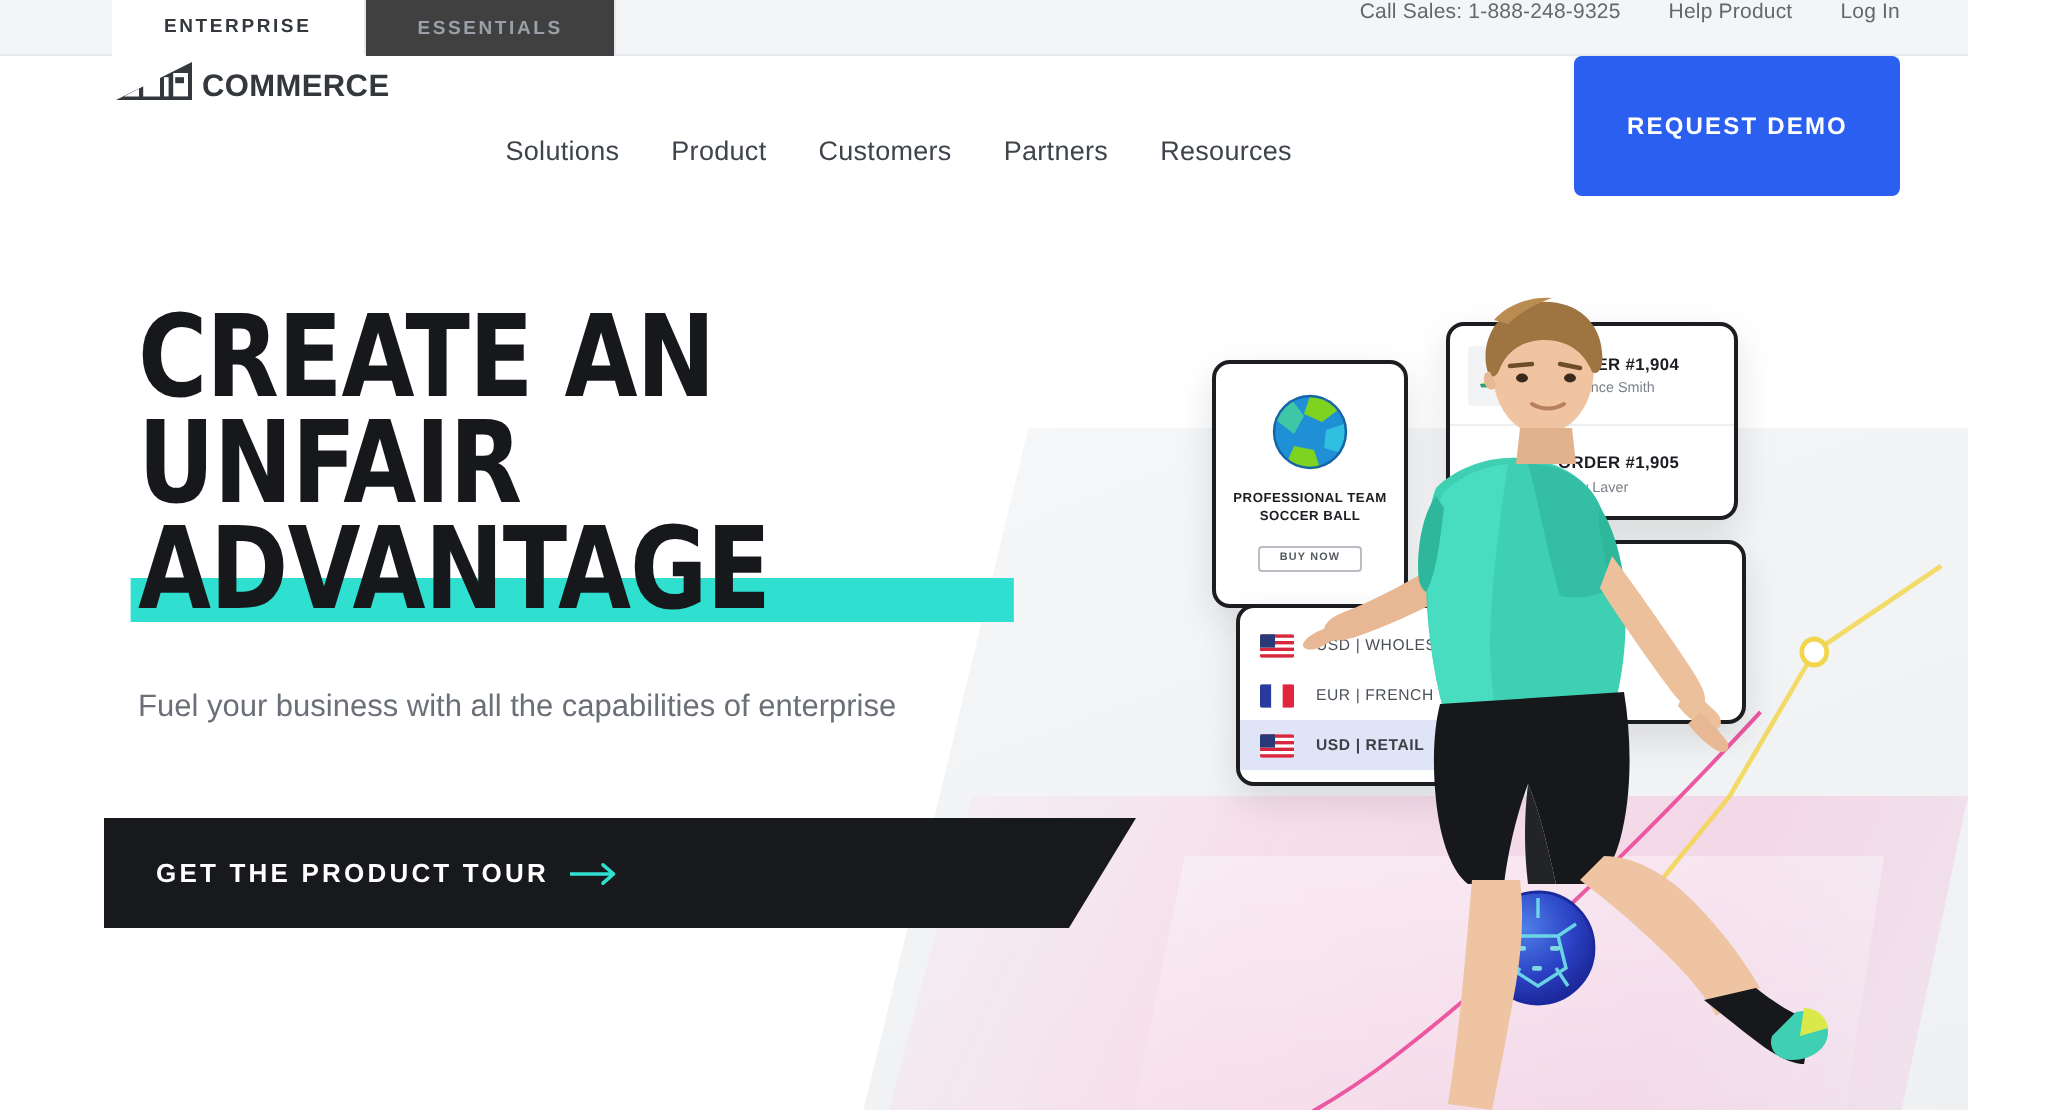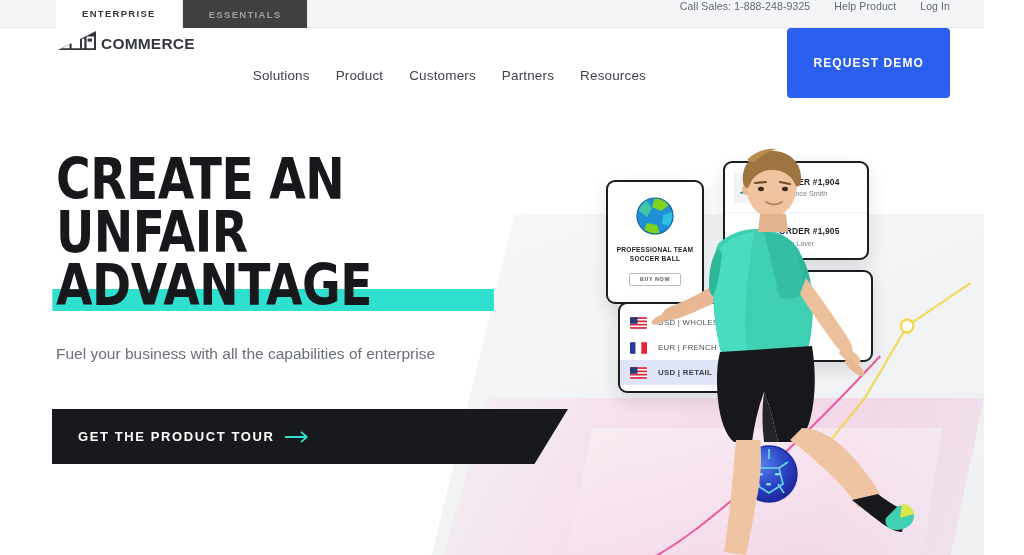--- a/index.html
+++ b/index.html
@@ -82,21 +82,21 @@
     position: absolute; right: 42px; top: 330px;
     width: 380px; height: 150px;
     background: linear-gradient(180deg, rgba(255,255,255,.35), rgba(255,255,255,0));
     clip-path: polygon(8% 0%, 100% 0%, 94% 100%, 0% 100%);
   }
 
   
   .decor { position: absolute; inset: 0; width: 100%; height: 100%; pointer-events: none; }
 
   
-  .hero-copy { position: absolute; left: 56px; top: 55px; width: 470px; z-index: 20; }
+  .hero-copy { position: absolute; left: 69px; top: 55px; width: 470px; z-index: 20; }
   .headline {
     font-family: "Liberation Sans Narrow", "DejaVu Sans Condensed", "Liberation Sans", sans-serif;
     font-weight: 800;
     font-size: 57px; line-height: 0.93;
     letter-spacing: -0.5px;
     color: #16181c;
     text-transform: uppercase;
     transform: scaleX(.92); transform-origin: left center;
   }
   .headline .line { display: block; position: relative; }

